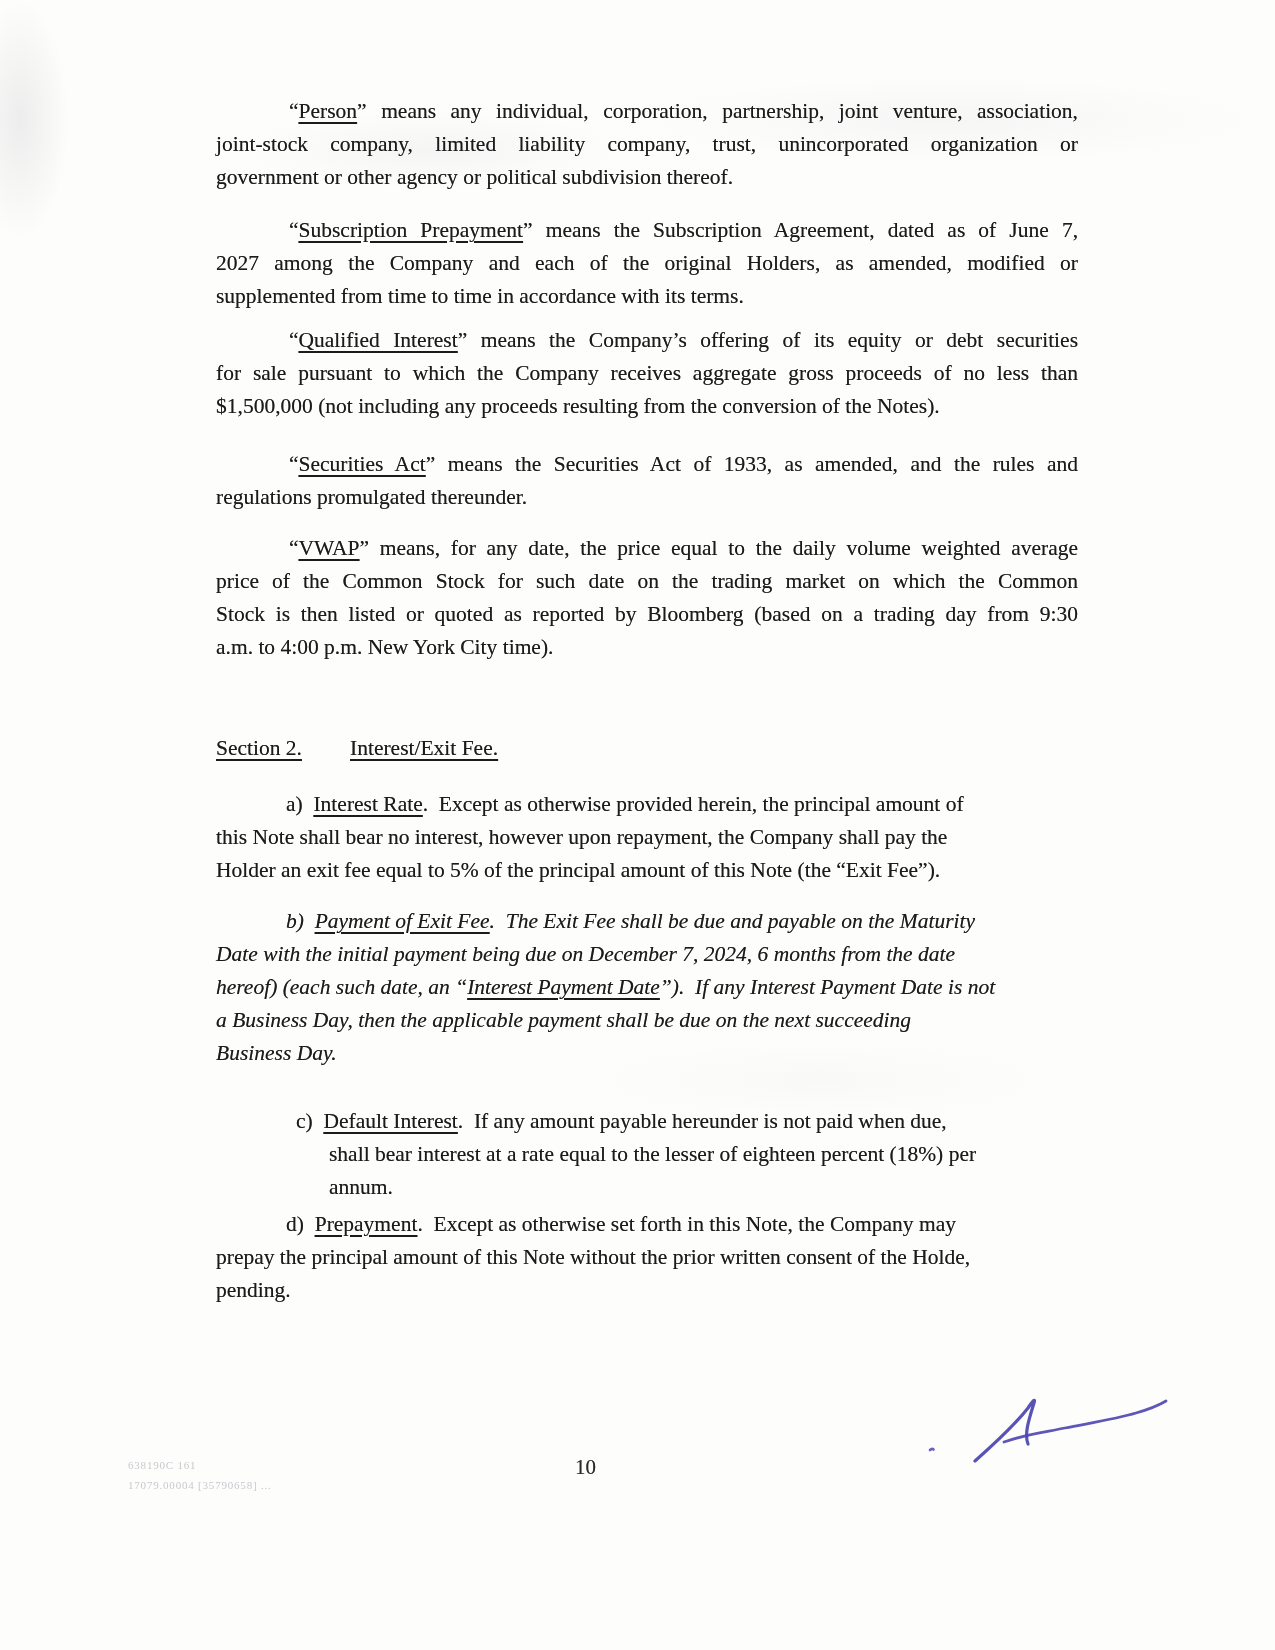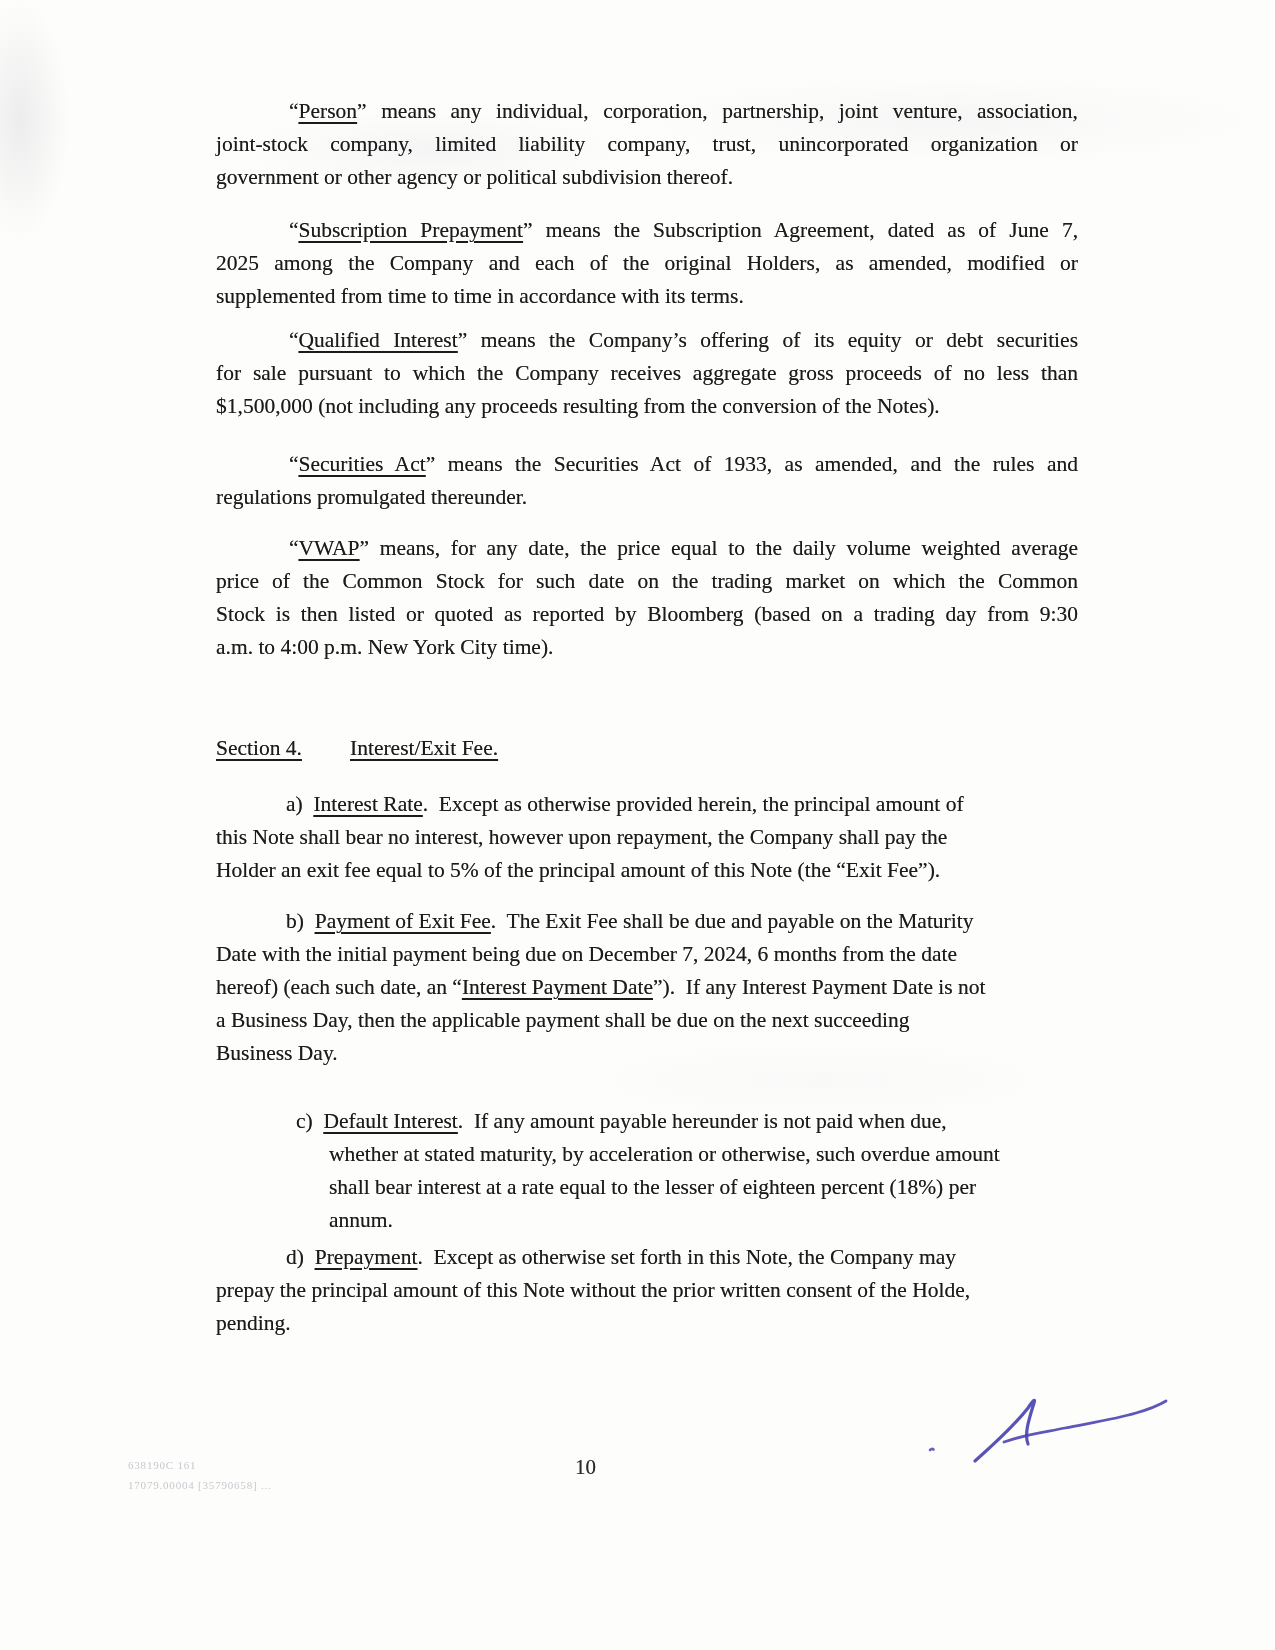--- a/index.html
+++ b/index.html
@@ -77,56 +77,55 @@
 <div class="page">
 
   <div class="doc-body" id="doc-body">
       <div class="block">
         <div class="line just" style="padding-left: 73px;"><span>“</span><span class="u">Person</span><span>” means any individual, corporation, partnership, joint venture, association,</span></div>
         <div class="line just"><span>joint-stock company, limited liability company, trust, unincorporated organization or</span></div>
         <div class="line"><span>government or other agency or political subdivision thereof.</span></div>
       </div>
       <div class="block" style="margin-top: 20px;">
         <div class="line just" style="padding-left: 73px;"><span>“</span><span class="u">Subscription Prepayment</span><span>” means the Subscription Agreement, dated as of June 7,</span></div>
-        <div class="line just"><span>2025 among the Company and each of the original Holders, as amended, modified or</span></div>
+        <div class="line just"><span>2027 among the Company and each of the original Holders, as amended, modified or</span></div>
         <div class="line"><span>supplemented from time to time in accordance with its terms.</span></div>
       </div>
       <div class="block" style="margin-top: 11px;">
         <div class="line just" style="padding-left: 73px;"><span>“</span><span class="u">Qualified Interest</span><span>” means the Company’s offering of its equity or debt securities</span></div>
         <div class="line just"><span>for sale pursuant to which the Company receives aggregate gross proceeds of no less than</span></div>
         <div class="line"><span>$1,500,000 (not including any proceeds resulting from the conversion of the Notes).</span></div>
       </div>
       <div class="block" style="margin-top: 25px;">
         <div class="line just" style="padding-left: 73px;"><span>“</span><span class="u">Securities Act</span><span>” means the Securities Act of 1933, as amended, and the rules and</span></div>
         <div class="line"><span>regulations promulgated thereunder.</span></div>
       </div>
       <div class="block" style="margin-top: 18px;">
         <div class="line just" style="padding-left: 73px;"><span>“</span><span class="u">VWAP</span><span>” means, for any date, the price equal to the daily volume weighted average</span></div>
         <div class="line just"><span>price of the Common Stock for such date on the trading market on which the Common</span></div>
         <div class="line just"><span>Stock is then listed or quoted as reported by Bloomberg (based on a trading day from 9:30</span></div>
         <div class="line"><span>a.m. to 4:00 p.m. New York City time).</span></div>
       </div>
       <div class="block" style="margin-top: 68px;">
-        <div class="line"><span class="u">Section 4.</span><span class="u" style="margin-left: 48px;">Interest/Exit Fee.</span></div>
+        <div class="line"><span class="u">Section 2.</span><span class="u" style="margin-left: 48px;">Interest/Exit Fee.</span></div>
       </div>
       <div class="block" style="margin-top: 23px;">
         <div class="line" style="padding-left: 70px;"><span>a)&nbsp; </span><span class="u">Interest Rate</span><span>.&nbsp; Except as otherwise provided herein, the principal amount of</span></div>
         <div class="line"><span>this Note shall bear no interest, however upon repayment, the Company shall pay the</span></div>
         <div class="line"><span>Holder an exit fee equal to 5% of the principal amount of this Note (the “Exit Fee”).</span></div>
       </div>
-      <div class="block" style="margin-top: 18px;">
+      <div class="block" style="margin-top: 18px; font-style: italic;">
         <div class="line" style="padding-left: 70px;"><span>b)&nbsp; </span><span class="u">Payment of Exit Fee</span><span>.&nbsp; The Exit Fee shall be due and payable on the Maturity</span></div>
         <div class="line"><span>Date with the initial payment being due on December 7, 2024, 6 months from the date</span></div>
         <div class="line"><span>hereof) (each such date, an “</span><span class="u">Interest Payment Date</span><span>”).&nbsp; If any Interest Payment Date is not</span></div>
         <div class="line"><span>a Business Day, then the applicable payment shall be due on the next succeeding</span></div>
         <div class="line"><span>Business Day.</span></div>
       </div>
       <div class="block" style="margin-top: 35px;">
         <div class="line" style="padding-left: 80px;"><span>c)&nbsp; </span><span class="u">Default Interest</span><span>.&nbsp; If any amount payable hereunder is not paid when due,</span></div>
-        <div class="line" style="padding-left: 113px;"><span>whether at stated maturity, by acceleration or otherwise, such overdue amount</span></div>
         <div class="line" style="padding-left: 113px;"><span>shall bear interest at a rate equal to the lesser of eighteen percent (18%) per</span></div>
         <div class="line" style="padding-left: 113px;"><span>annum.</span></div>
       </div>
       <div class="block" style="margin-top: 4px;">
         <div class="line" style="padding-left: 70px;"><span>d)&nbsp; </span><span class="u">Prepayment</span><span>.&nbsp; Except as otherwise set forth in this Note, the Company may</span></div>
         <div class="line"><span>prepay the principal amount of this Note without the prior written consent of the Holde,</span></div>
         <div class="line"><span>pending.</span></div>
       </div>
     </div>
 

